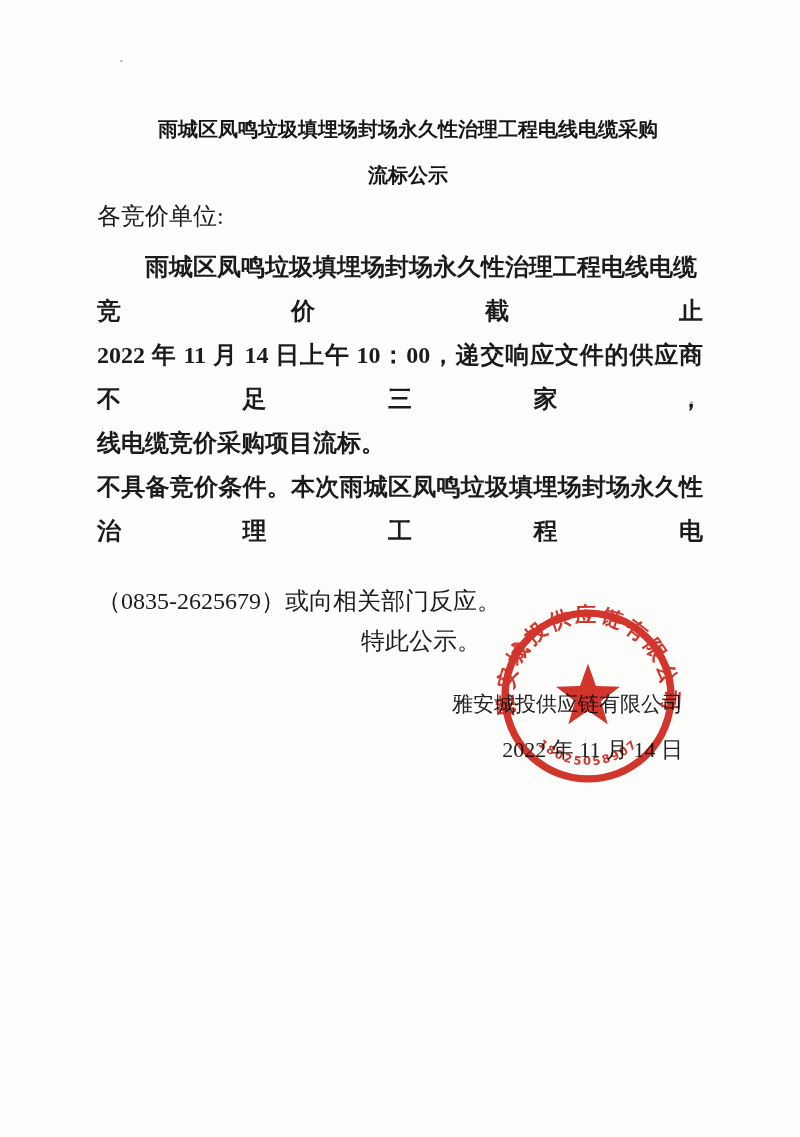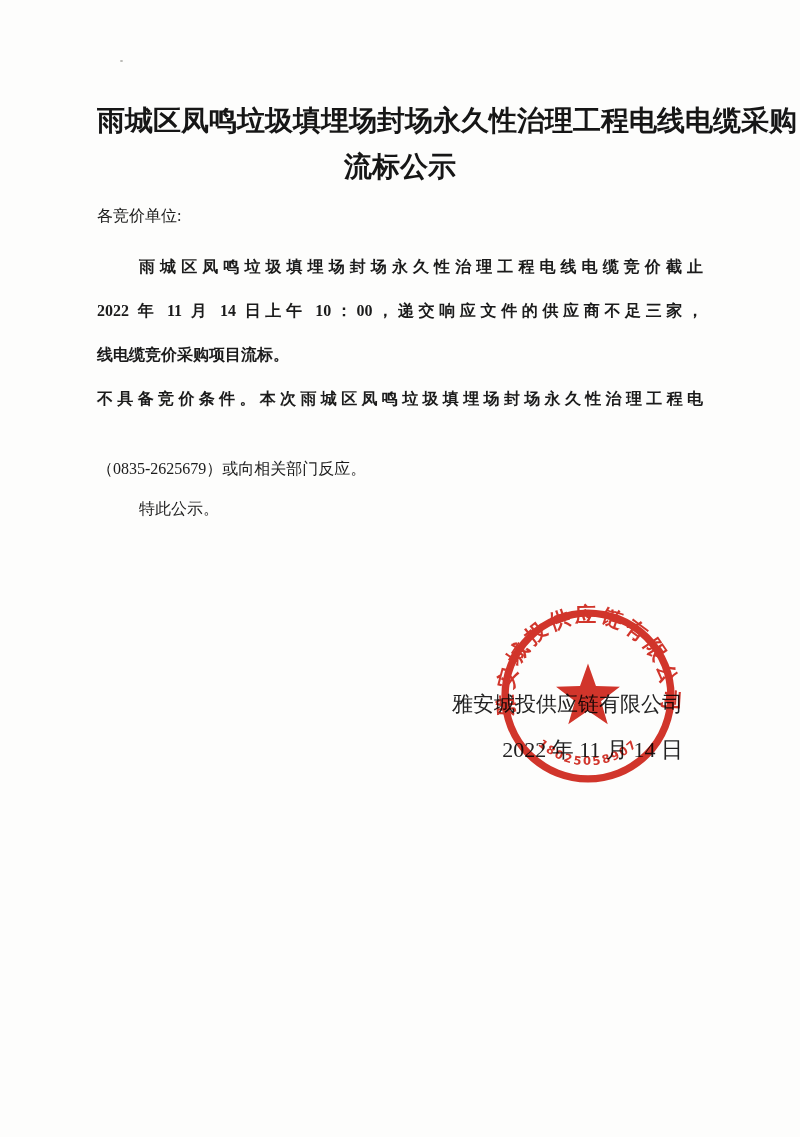--- a/index.html
+++ b/index.html
@@ -10,40 +10,40 @@
     background: #fdfdfc;
     overflow: hidden;
     font-family: "Liberation Serif", "DejaVu Serif", serif;
     color: #1b1b1b;
   }
   .title {
     position: absolute;
     top: 98px;
     left: 97px;
     width: 606px;
-    margin: 0;
+    margin: 8px;
     text-align: center;
     font-family: "DejaVu Sans", "Liberation Sans", sans-serif;
     font-weight: 700;
-    font-size: 28px;
+    font-size: 20px;
     line-height: 46px;
     color: #161616;
   }
   .title .tline { display: block; white-space: nowrap; }
   .body {
     position: absolute;
     top: 194px;
     left: 97px;
     width: 606px;
-    font-size: 16px;
+    font-size: 24px;
     line-height: 44px;
   }
   .line { display: block; }
   .fill { text-align: justify; text-align-last: justify; }
-  .indent { text-indent: 42px; }
+  .indent { text-indent: 42px; text-align: center; }
   .para1 { margin-top: 7px; font-weight: bold; }
   .para2 { margin-top: 26px; }
   .para3 { margin-top: -4px; }
   .signature {
     position: absolute;
     top: 682px;
     right: 117px;
     text-align: right;
     font-size: 21px;
     line-height: 45px;

